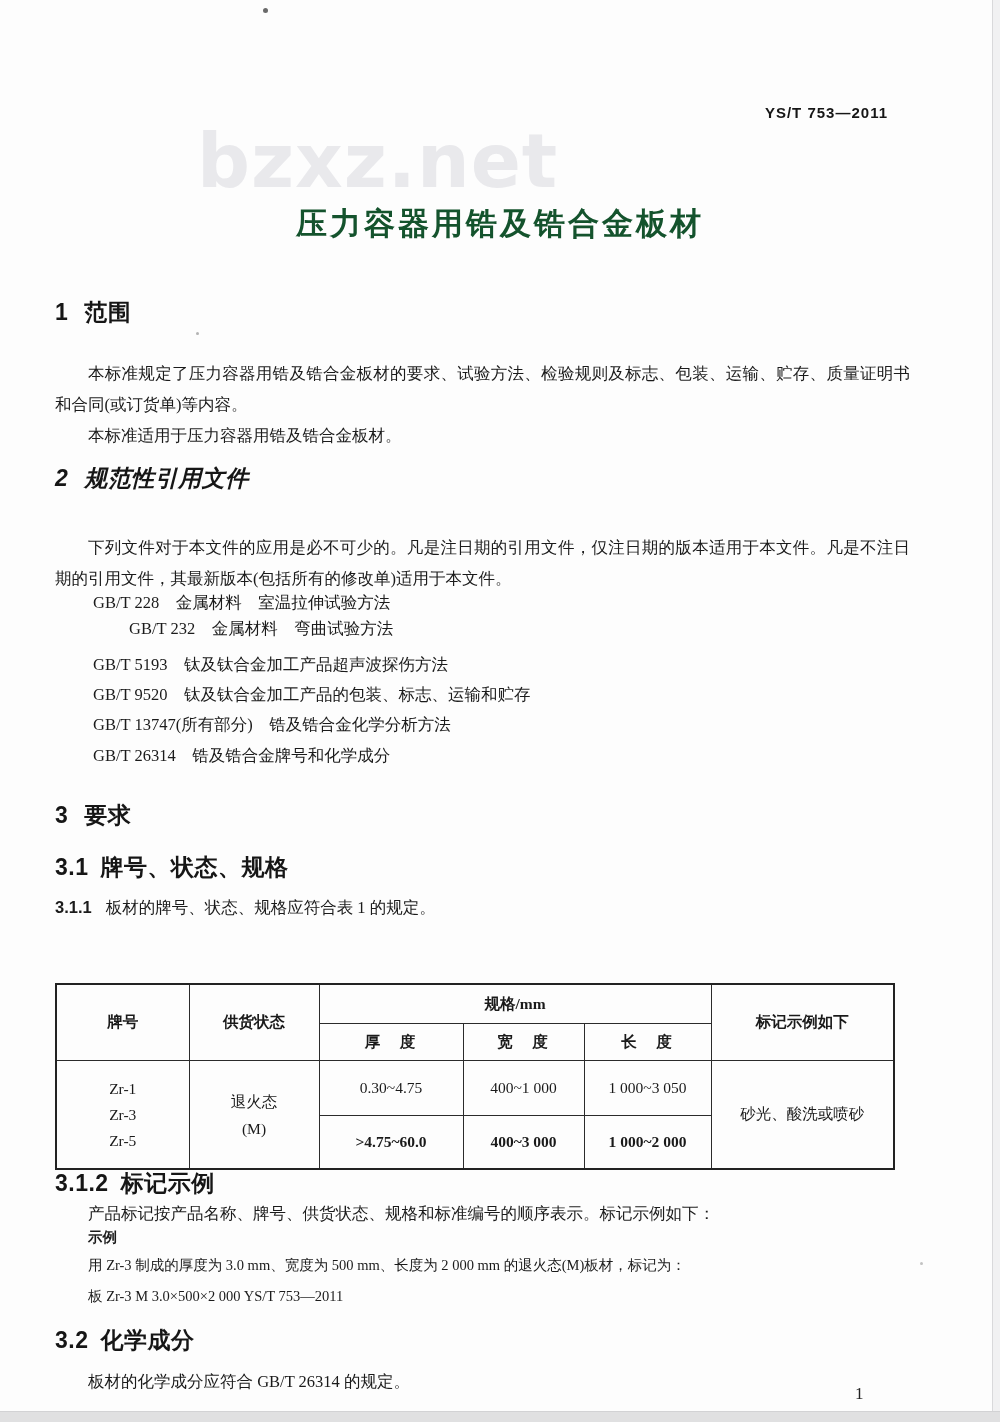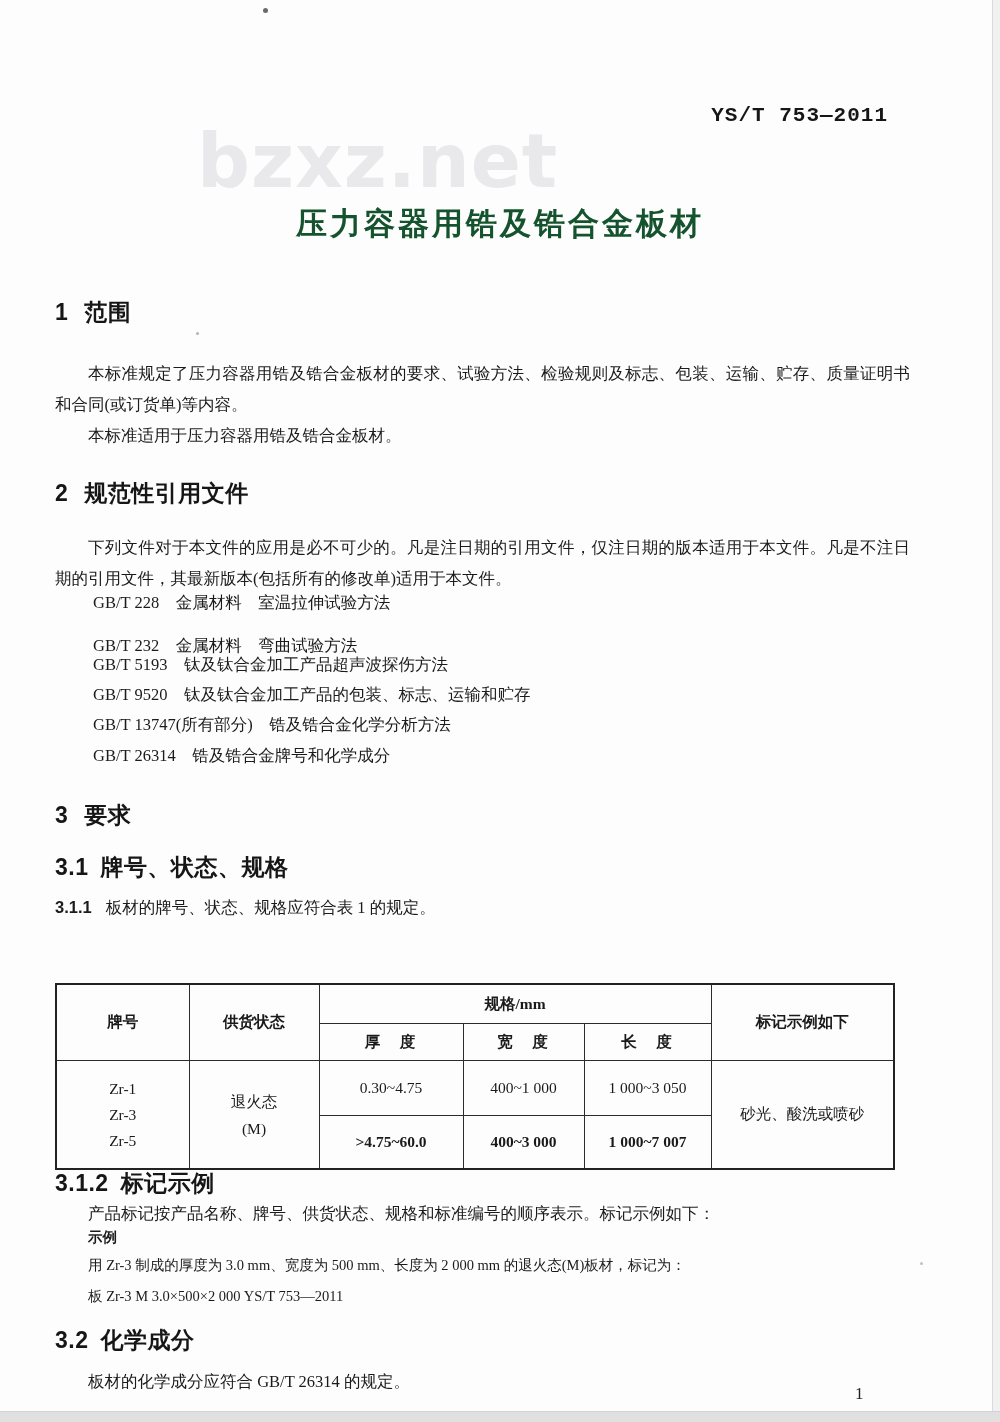--- a/index.html
+++ b/index.html
@@ -21,22 +21,22 @@
     position:absolute;left:0;bottom:0;width:100%;height:10px;
     background:#e0e0e1;border-top:1px solid #d2d2d4;
   }
   .speck{position:absolute;background:#6a6a6a;border-radius:50%;}
   .speck.s1{left:263px;top:8px;width:5px;height:5px;}
   .speck.s2{left:196px;top:332px;width:3px;height:3px;opacity:.5;}
   .speck.s3{left:920px;top:1262px;width:3px;height:3px;opacity:.4;}
 
   .header-code{
     position:absolute;top:104px;right:112px;
-    font-family:Liberation Mono, monospace;
-    font-weight:bold;font-size:21px;letter-spacing:1px;color:#161616;
+    font-family:Liberation Sans, sans-serif;
+    font-weight:bold;font-size:15px;letter-spacing:1px;color:#161616;
   }
   .watermark{
     position:absolute;left:197px;top:118px;
     font-family:"DejaVu Sans","Liberation Sans",sans-serif;
     font-weight:bold;font-size:74px;letter-spacing:1px;
     color:#e9e9ec;user-select:none;
   }
   .doc-title{
     position:absolute;left:0;top:203px;width:1000px;
     text-align:center;
@@ -127,27 +127,27 @@
   <div class="header-code">YS/T 753—2011</div>
   <div class="watermark">bzxz.net</div>
   <div class="doc-title">压力容器用锆及锆合金板材</div>
 
   <div class="h-sec" style="top:297px;">
     <span class="num">1</span><span>范围</span>
   </div>
   <div class="para indent" style="top:358px;">本标准规定了压力容器用锆及锆合金板材的要求、试验方法、检验规则及标志、包装、运输、贮存、质量证明书和合同(或订货单)等内容。</div>
   <div class="para indent" style="top:420px;">本标准适用于压力容器用锆及锆合金板材。</div>
 
-  <div class="h-sec" style="top:478px;">
+  <div class="h-sec" style="top:463px;font-style:italic;">
     <span class="num">2</span><span>规范性引用文件</span>
   </div>
   <div class="para indent" style="top:532px;">下列文件对于本文件的应用是必不可少的。凡是注日期的引用文件，仅注日期的版本适用于本文件。凡是不注日期的引用文件，其最新版本(包括所有的修改单)适用于本文件。</div>
 
   <div class="ref-line" style="top:592px;">GB/T 228　金属材料　室温拉伸试验方法</div>
-  <div class="ref-line" style="top:635px;">GB/T 232　金属材料　弯曲试验方法</div>
+  <div class="ref-line" style="top:618px;margin-left:36px;">GB/T 232　金属材料　弯曲试验方法</div>
   <div class="ref-line" style="top:654px;">GB/T 5193　钛及钛合金加工产品超声波探伤方法</div>
   <div class="ref-line" style="top:684px;">GB/T 9520　钛及钛合金加工产品的包装、标志、运输和贮存</div>
   <div class="ref-line" style="top:714px;">GB/T 13747(所有部分)　锆及锆合金化学分析方法</div>
   <div class="ref-line" style="top:745px;">GB/T 26314　锆及锆合金牌号和化学成分</div>
 
   <div class="h-sec" style="top:800px;">
     <span class="num">3</span><span>要求</span>
   </div>
 
   <div class="h-sec h-sub" style="top:852px;">
@@ -191,21 +191,21 @@
           <div>(M)</div>
         </td>
         <td>0.30~4.75</td>
         <td>400~1 000</td>
         <td>1 000~3 050</td>
         <td rowspan="2">砂光、酸洗或喷砂</td>
       </tr>
       <tr class="b2">
         <td>&gt;4.75~60.0</td>
         <td>400~3 000</td>
-        <td>1 000~7 007</td>
+        <td>1 000~2 000</td>
       </tr>
     </tbody>
   </table>
 
   <div class="h-sec h-sub" style="top:1168px;">
     <span class="num">3.1.2</span><span>标记示例</span>
   </div>
   <div class="para indent" style="top:1198px;">产品标记按产品名称、牌号、供货状态、规格和标准编号的顺序表示。标记示例如下：</div>
   <div class="example-label" style="top:1228px;">示例</div>
   <div class="example-text" style="top:1256px;">用 Zr-3 制成的厚度为 3.0 mm、宽度为 500 mm、长度为 2 000 mm 的退火态(M)板材，标记为：</div>

